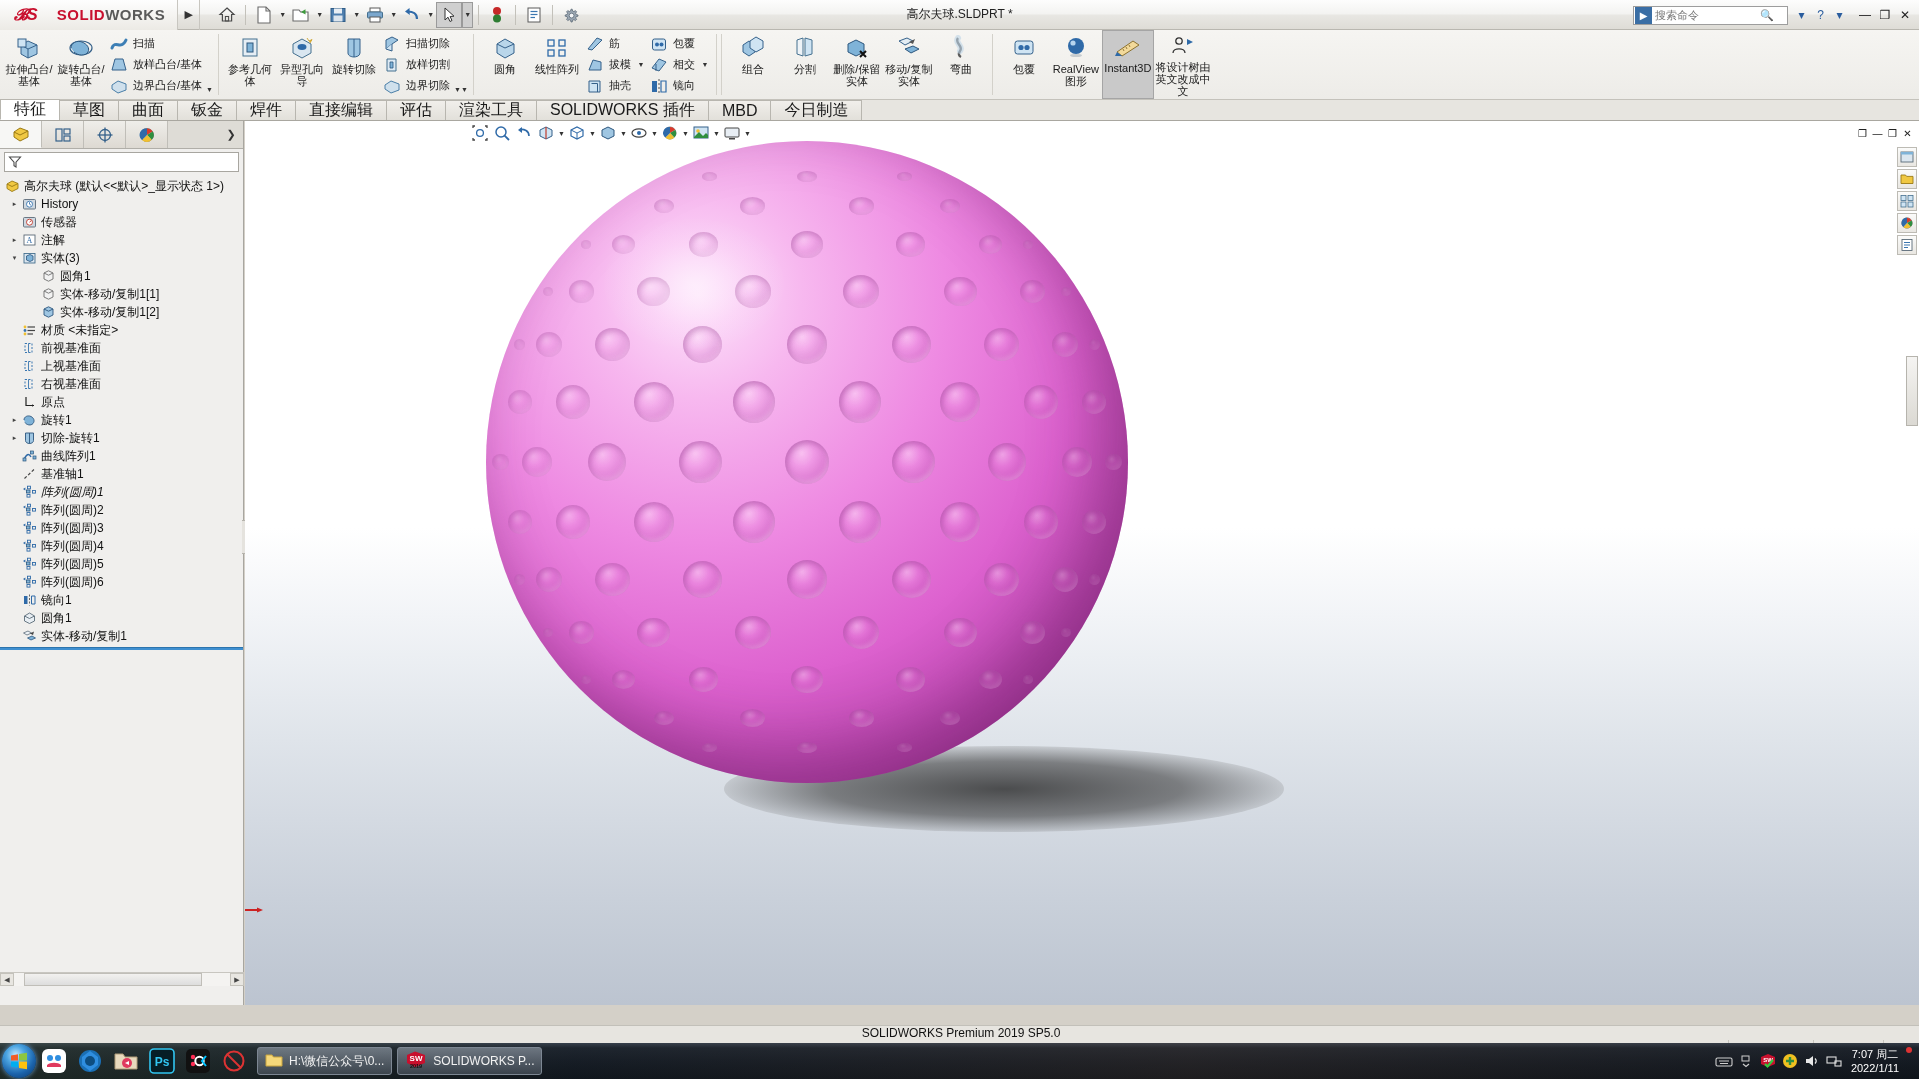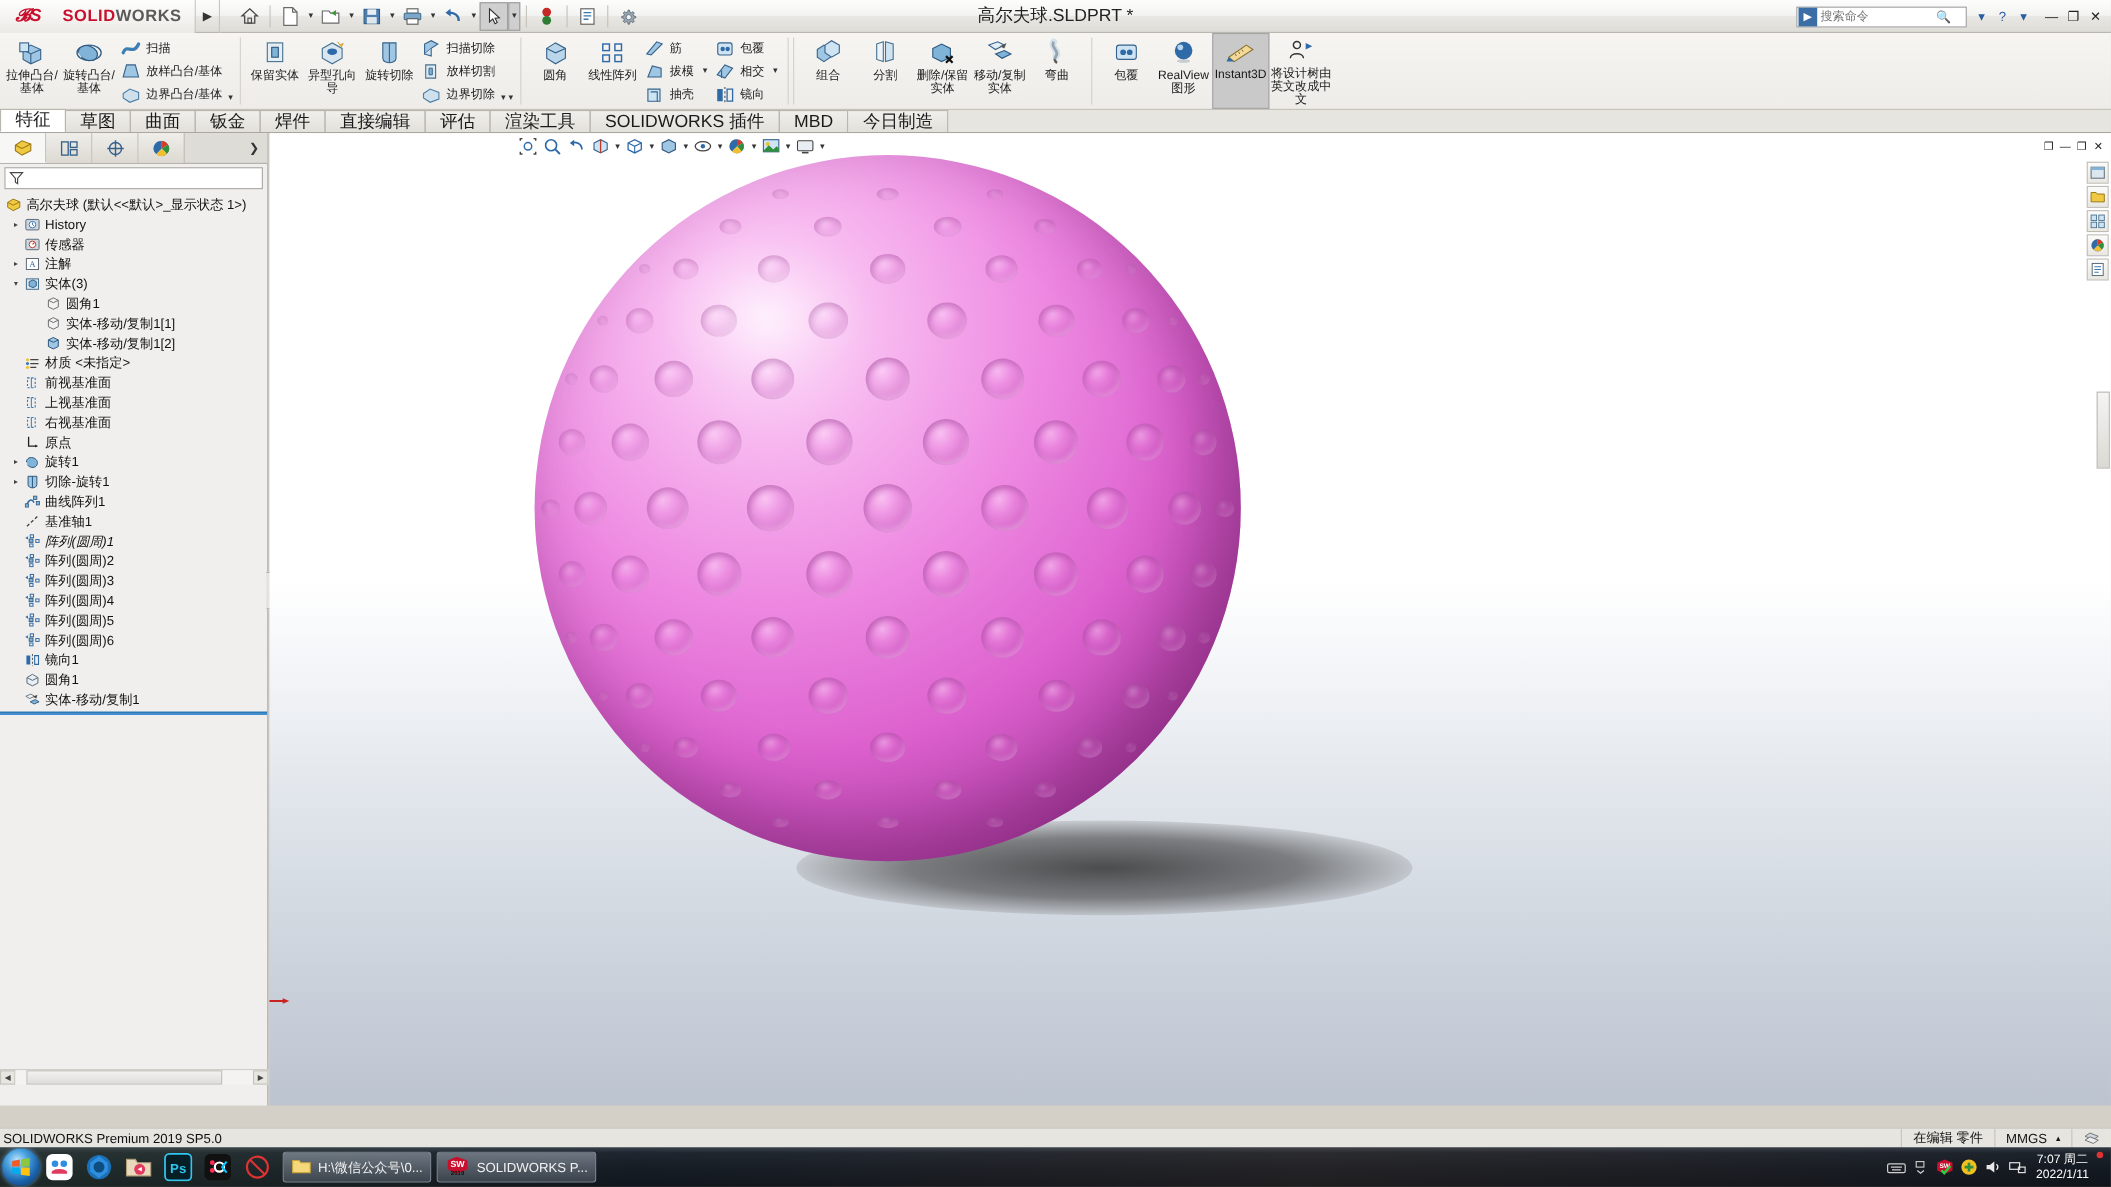--- a/index.html
+++ b/index.html
@@ -40,21 +40,21 @@
     width: 26px; height: 26px; display:flex; align-items:center; justify-content:center;
     position: relative;
   }
   .tb-btn.active { background:#cfcfcf; border:1px solid #9a9a9a; }
   .tb-drop { width: 11px; height:26px; display:flex;align-items:center;justify-content:center;
     font-size:7px; color:#333; }
   .tb-drop.boxed { border:1px solid #9a9a9a; background:#cfcfcf; height:26px;}
   .tb-sep { width:1px; height:20px; background:#c3c1ba; margin:0 5px; }
   .doc-title {
     position:absolute; left:50%; transform:translateX(-50%);
-    font-size: 16px; color:#222;
+    font-size: 12px; color:#222;
   }
   .title-right {
     position:absolute; right:0; top:0; height:30px; display:flex; align-items:center;
   }
   .searchbox {
     display:flex; align-items:center; height:19px; width:155px;
     border:1px solid #9d9d9d; background:#fff; margin-right:4px;
   }
   .searchbox .sicon {
     width:17px; height:17px; background:#3a6ea5; color:#fff; font-size:10px;
@@ -212,21 +212,21 @@
   .navbtn { width:14px;height:15px;display:flex;align-items:center;justify-content:center;
     border:1px solid #b6b4ad; background:linear-gradient(to bottom,#f6f5f3,#e0ded8);
     font-size:7px; color:#555; margin-right:1px;}
   .dtab { height:19px; padding:0 11px; display:flex; align-items:center; font-size:12px;
     border:1px solid #b6b4ad; border-bottom:none; background:linear-gradient(to bottom,#f1efeb,#e2e0da);
     margin-right:-1px;}
   .dtab.sel { background:#fff; }
   .statusbar {
     position:absolute; top:1025px; left:0; width:1919px; height:18px;
     background:#e7e5e0; border-top:1px solid #c2c0b9;
-    display:flex; align-items:center; font-size:12px; color:#111;
+    display:flex; align-items:center; font-size:12px; color:#111;flex-direction:column;
   }
   .sb-left { padding-left:3px; }
   .sb-right { margin-left:auto; display:flex; align-items:flex-end; height:18px;}
   .sb-cell { padding:0 10px; height:18px; display:flex; align-items:center;
      border-left:1px solid #c6c4bd;}
 
   
   .taskbar {
     position:absolute; top:1043px; left:0; width:1919px; height:36px;
     background: linear-gradient(to bottom, #3b4450 0%, #1e252e 14%, #141a22 55%, #0e1319 100%);
@@ -420,21 +420,21 @@
     <div class="rsep"></div>
 
     <div class="rgroup">
       <div class="rbig">
         <span class="ricon">
             <svg width="28" height="26" viewBox="0 0 28 26">
               <rect x="7" y="4" width="14" height="17" fill="#e6eef5" stroke="#45708f" stroke-width="1"></rect>
               <rect x="11" y="8" width="6" height="9" fill="#7fb3d8" stroke="#2c567d" stroke-width="1"></rect>
             </svg>
           </span>
-        <span class="lbl">保留实体</span>
+        <span class="lbl">参考几何体</span>
       </div>
       <div class="rbig">
         <span class="ricon">
             <svg width="28" height="26" viewBox="0 0 28 26">
               <path d="M5 9 L14 4 L23 9 L23 18 L14 23 L5 18 Z" fill="#d9e6f0" stroke="#45708f" stroke-width="1"></path>
               <ellipse cx="14" cy="12" rx="4.5" ry="3" fill="#2f6aa8"></ellipse>
               <path d="M19 3 L21 6 L24 4.5 L22 8" fill="#f0c040" stroke="#c79a1d" stroke-width="0.8"></path>
             </svg>
           </span>
         <span class="lbl">异型孔向导</span>

